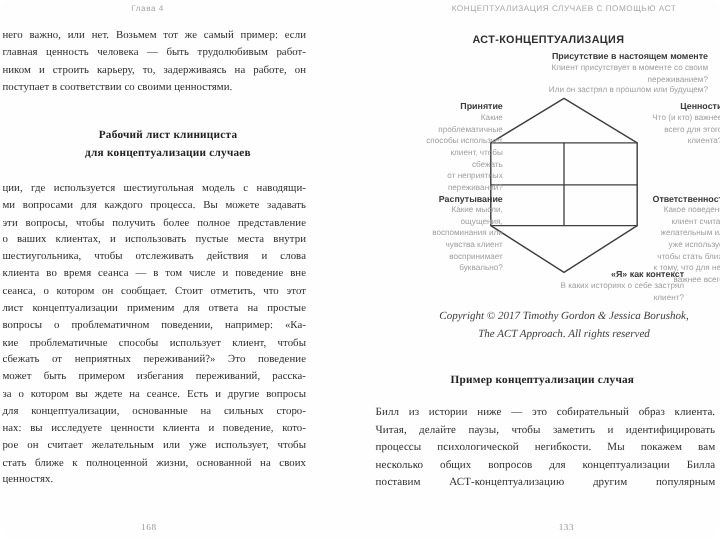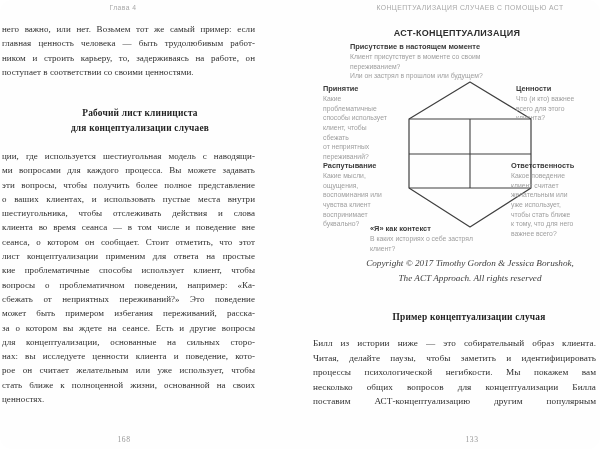--- a/index.html
+++ b/index.html
@@ -36,21 +36,21 @@
     font-weight:bold; font-size:9.4px; line-height:14.5px; color:#222; white-space:nowrap;
     letter-spacing:0.2px;
   }
 
   
   .diag-title {
     position:absolute; transform:translateX(-50%);
     font-family:"Liberation Sans", sans-serif; font-weight:bold;
     font-size:9px; color:#2e2e2e; letter-spacing:0.3px; white-space:nowrap;
   }
-  .hx-label { position:absolute; transform:translateX(-50%); text-align:left;
+  .hx-label { position:absolute; transform:translateX(-50%); text-align:right;
     font-family:"Liberation Sans", sans-serif; }
   .hx-title { font-weight:bold; font-size:7.4px; color:#3a3a3a; line-height:9.8px; white-space:nowrap; }
   .hx-q { font-size:6.8px; color:#9e9e9e; line-height:9.7px; white-space:pre-line; }
   #hexagon-svg { position:absolute; left:104px; top:78px; }
 
   .copyright {
     position:absolute; transform:translateX(-50%); text-align:center;
     font-style:italic; font-size:9.2px; line-height:15.2px; color:#3d3d3d;
     white-space:pre-line;
   }
@@ -77,22 +77,22 @@
 
     <div class="body-block" style="left:2px; top:149px; width:253px;">
       <div class="pl">ции, где используется шестиугольная модель с наводящи-</div>
       <div class="pl">ми вопросами для каждого процесса. Вы можете задавать</div>
       <div class="pl">эти вопросы, чтобы получить более полное представление</div>
       <div class="pl">о ваших клиентах, и использовать пустые места внутри</div>
       <div class="pl">шестиугольника, чтобы отслеживать действия и слова</div>
       <div class="pl">клиента во время сеанса — в том числе и поведение вне</div>
       <div class="pl">сеанса, о котором он сообщает. Стоит отметить, что этот</div>
       <div class="pl">лист концептуализации применим для ответа на простые</div>
+      <div class="pl">вопросы о проблематичном поведении, например: «Ка-</div>
       <div class="pl">кие проблематичные способы использует клиент, чтобы</div>
-      <div class="pl">вопросы о проблематичном поведении, например: «Ка-</div>
       <div class="pl">сбежать от неприятных переживаний?» Это поведение</div>
       <div class="pl">может быть примером избегания переживаний, расска-</div>
       <div class="pl">за о котором вы ждете на сеансе. Есть и другие вопросы</div>
       <div class="pl">для концептуализации, основанные на сильных сторо-</div>
       <div class="pl">нах: вы исследуете ценности клиента и поведение, кото-</div>
       <div class="pl">рое он считает желательным или уже использует, чтобы</div>
       <div class="pl">стать ближе к полноценной жизни, основанной на своих</div>
       <div class="pl end">ценностях.</div>
     </div>
 
@@ -160,21 +160,21 @@
 
     <div class="hx-label" style="left:170px; top:224px; width:200px;">
       <div class="hx-title">«Я» как контекст</div>
       <div class="hx-q">В каких историях о себе застрял
 клиент?</div>
     </div>
 
     <div class="copyright" style="left:170px; top:256px; width:260px;">Copyright © 2017 Timothy Gordon &amp; Jessica Borushok,
 The ACT Approach. All rights reserved</div>
 
-    <div class="serif-heading" style="left:169px; top:310px;">Пример концептуализации случая</div>
+    <div class="serif-heading" style="left:152px; top:310px;">Пример концептуализации случая</div>
 
     <div class="body-block" style="left:13px; top:336px; width:283px;">
       <div class="pl" style="font-size:9.2px; line-height:14.6px;">Билл из истории ниже — это собирательный образ клиента.</div>
       <div class="pl" style="font-size:9.2px; line-height:14.6px;">Читая, делайте паузы, чтобы заметить и идентифицировать</div>
       <div class="pl" style="font-size:9.2px; line-height:14.6px;">процессы психологической негибкости. Мы покажем вам</div>
       <div class="pl" style="font-size:9.2px; line-height:14.6px;">несколько общих вопросов для концептуализации Билла</div>
       <div class="pl" style="font-size:9.2px; line-height:14.6px;">поставим АСТ-концептуализацию другим популярным</div>
     </div>
 
     <div class="page-num" style="left:172px;">133</div>

